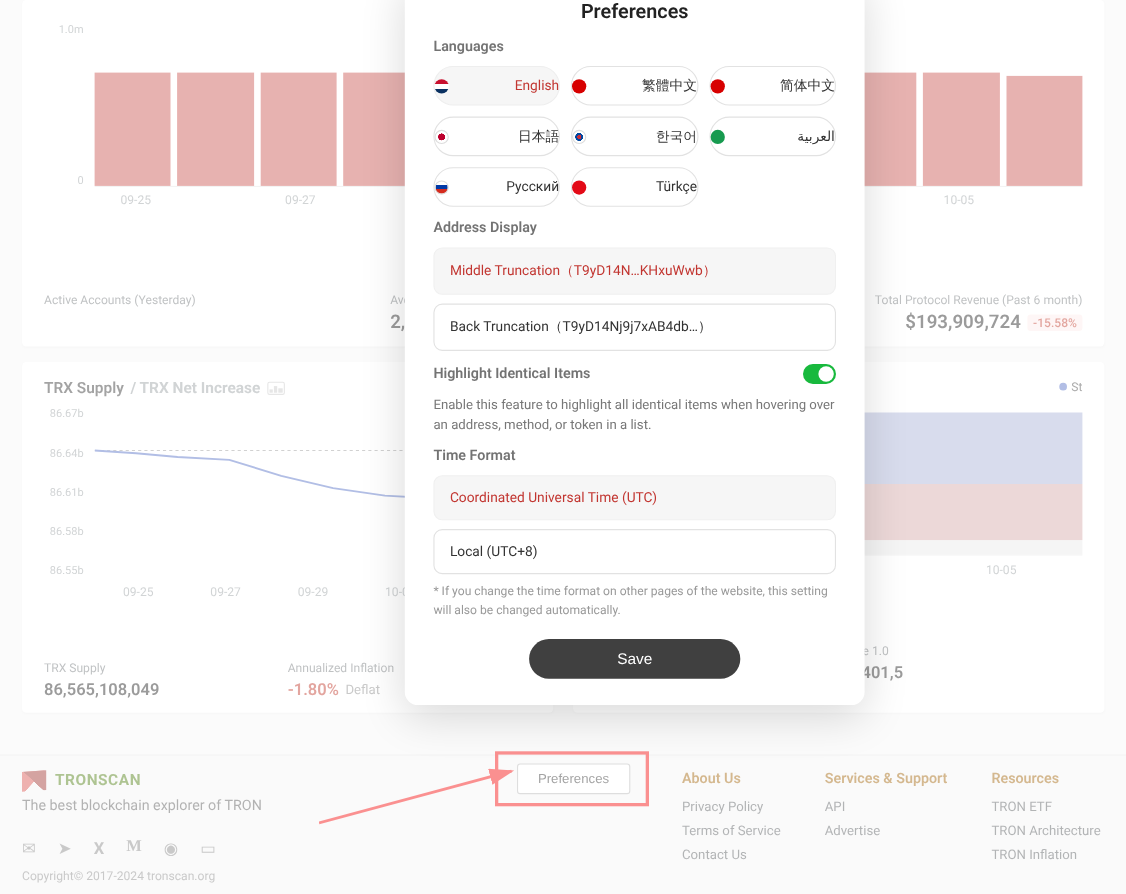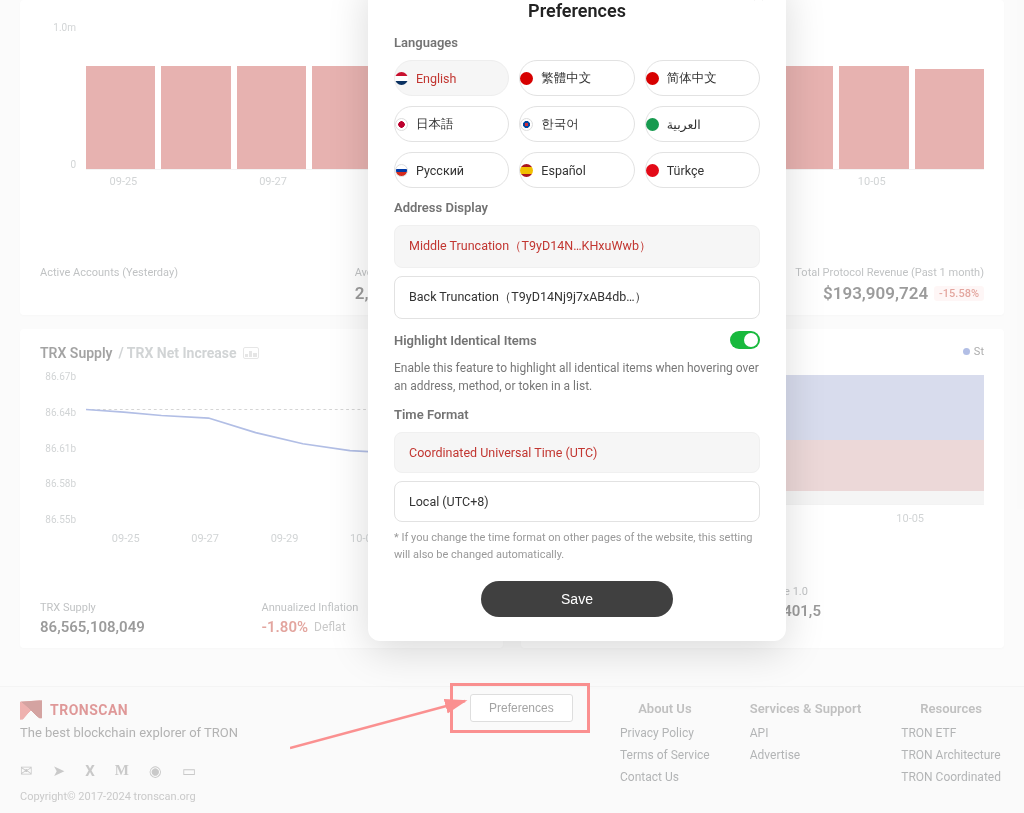--- a/index.html
+++ b/index.html
@@ -95,21 +95,21 @@
   .page-footer {
     position:absolute; left:0; right:0; bottom:0; padding: 14px 20px 10px 20px;
     background:#f3f3f3;
     border-top:1px solid #e6e6e6;
     font-size:12px;
     color:#55595c;
   }
   .footer-top { display:flex; }
   .footer-brand { width:460px; }
   .brand {
-    display:flex; align-items:center; gap:8px; font-weight:700; font-size:14px; color:#b91c1c;
+    display:flex; align-items:center; gap:8px; font-weight:700; font-size:14px; color:#4d7c0f;
     letter-spacing:0.5px; margin-bottom:6px;
   }
   .brand .cube {
     width:22px;height:18px; background:
       linear-gradient(45deg, transparent 48%, #a1332f 49%),
       linear-gradient(-45deg, transparent 48%, #d9534f 49%);
     transform:skewY(-4deg);
   }
   .tagline { color:#555; font-size:13px; margin-bottom:22px;}
   .social { display:flex; gap:20px; color:#888; font-size:15px; margin-bottom:10px;}
@@ -126,21 +126,21 @@
   .pref-btn {
     background:#fff; border:1px solid #b6b6b6; border-radius:3px;
     padding:6px 18px; font-size:12px; color:#333; cursor:pointer;
     position:absolute; left:-10px; top:-7px;
   }
   .arrow-svg {
     position:absolute; left:-190px; top:-8px; width:190px; height:60px; pointer-events:none;
   }
 
   .footer-cols { display:flex; flex:1; gap:40px; }
-  .footer-col h4 { margin:0 0 10px 0; font-size:13px; font-weight:600; color:#737373;text-align:center;}
+  .footer-col h4 { margin:0 0 10px 0; font-size:13px; font-weight:600; color:#a16207;}
   .footer-col a { display:block; margin-bottom:8px; color:#55595c; text-decoration:none; font-size:12px;}
 
   
   .overlay-dim {
     position:absolute; inset:0; background: rgba(255,255,255,0.55);
   }
 
   
   .modal {
     position:absolute; left:368px; top:-22px; width:418px;
@@ -155,21 +155,21 @@
     position:absolute; right:-6px; top:-14px; color:#666; font-size:18px; cursor:pointer; line-height:1;
   }
   .section-label {
     font-size:13px; font-weight:600; color:#737373; margin: 12px 0 10px 0;
   }
   .lang-grid {
     display:grid; grid-template-columns: repeat(3, 1fr); gap:10px;
   }
   .lang-opt {
     border:1px solid #e2e2e2; border-radius:22px; height:36px;
-    display:flex; align-items:center; justify-content:flex-start; gap:8px;
+    display:flex; align-items:center; justify-content:space-between; gap:8px;
     font-size:12.5px; color:#333; cursor:pointer;
     background:#fff;
   }
   .lang-opt.selected { background:#f6f6f6; color: var(--accent); border-color:#eee; }
   .flag { width:13px; height:13px; border-radius:50%; display:inline-block; }
   .flag.us { background: linear-gradient(#c8102e 0 33%, #fff 33% 66%, #0a3161 66% 100%); }
   .flag.red { background:#d70000; }
   .flag.jp  { background: radial-gradient(circle at 50% 50%, #bc002d 0 40%, #fff 42%); border:1px solid #ddd;}
   .flag.kr  { background: radial-gradient(circle at 50% 50%, #cd2e3a 0 25%, #0047a0 25% 45%, #fff 47%); border:1px solid #ddd;}
   .flag.ar  { background:#179a4f; }
@@ -244,21 +244,21 @@
       <div class="stat">
         <div class="stat-label">Active Accounts (Yesterday)</div>
       </div>
       <div class="stat">
         <div class="stat-label">Average Active Accounts (30d)</div>
         <div class="stat-value">
           <span>2,607,868</span>
         </div>
       </div>
       <div class="stat" style="text-align:right">
-        <div class="stat-label">Total Protocol Revenue (Past 1 month)</div>
+        <div class="stat-label">Total Protocol Revenue (Past 6 month)</div>
         <div class="stat-value" style="justify-content:flex-end">
           <span>$193,909,724</span>
           <span class="badge down">-15.58%</span>
         </div>
       </div>
     </div>
   </div>
 
   <div class="row">
 
@@ -382,21 +382,21 @@
         </div>
         <div class="footer-col">
           <h4>Services &amp; Support</h4>
           <a>API</a>
           <a>Advertise</a>
         </div>
         <div class="footer-col">
           <h4>Resources</h4>
           <a>TRON ETF</a>
           <a>TRON Architecture</a>
-          <a>TRON Coordinated</a>
+          <a>TRON Inflation</a>
         </div>
       </div>
     </div>
   </div>
 </div>
 
 <div class="overlay-dim"></div>
 
 <div class="modal">
   <div class="modal-title">
@@ -428,24 +428,20 @@
       </div>
     <div class="lang-opt">
         <span class="flag ar"></span>
         <span>العربية</span>
       </div>
     <div class="lang-opt">
         <span class="flag ru"></span>
         <span>Русский</span>
       </div>
     <div class="lang-opt">
-        <span class="flag es"></span>
-        <span>Español</span>
-      </div>
-    <div class="lang-opt">
         <span class="flag tr"></span>
         <span>Türkçe</span>
       </div>
   </div>
 
   <div class="section-label">Address Display</div>
   <div class="opt-block selected">Middle Truncation（T9yD14N…KHxuWwb）</div>
   <div class="opt-block">Back Truncation（T9yD14Nj9j7xAB4db…）</div>
 
   <div class="section-label toggle-row">

